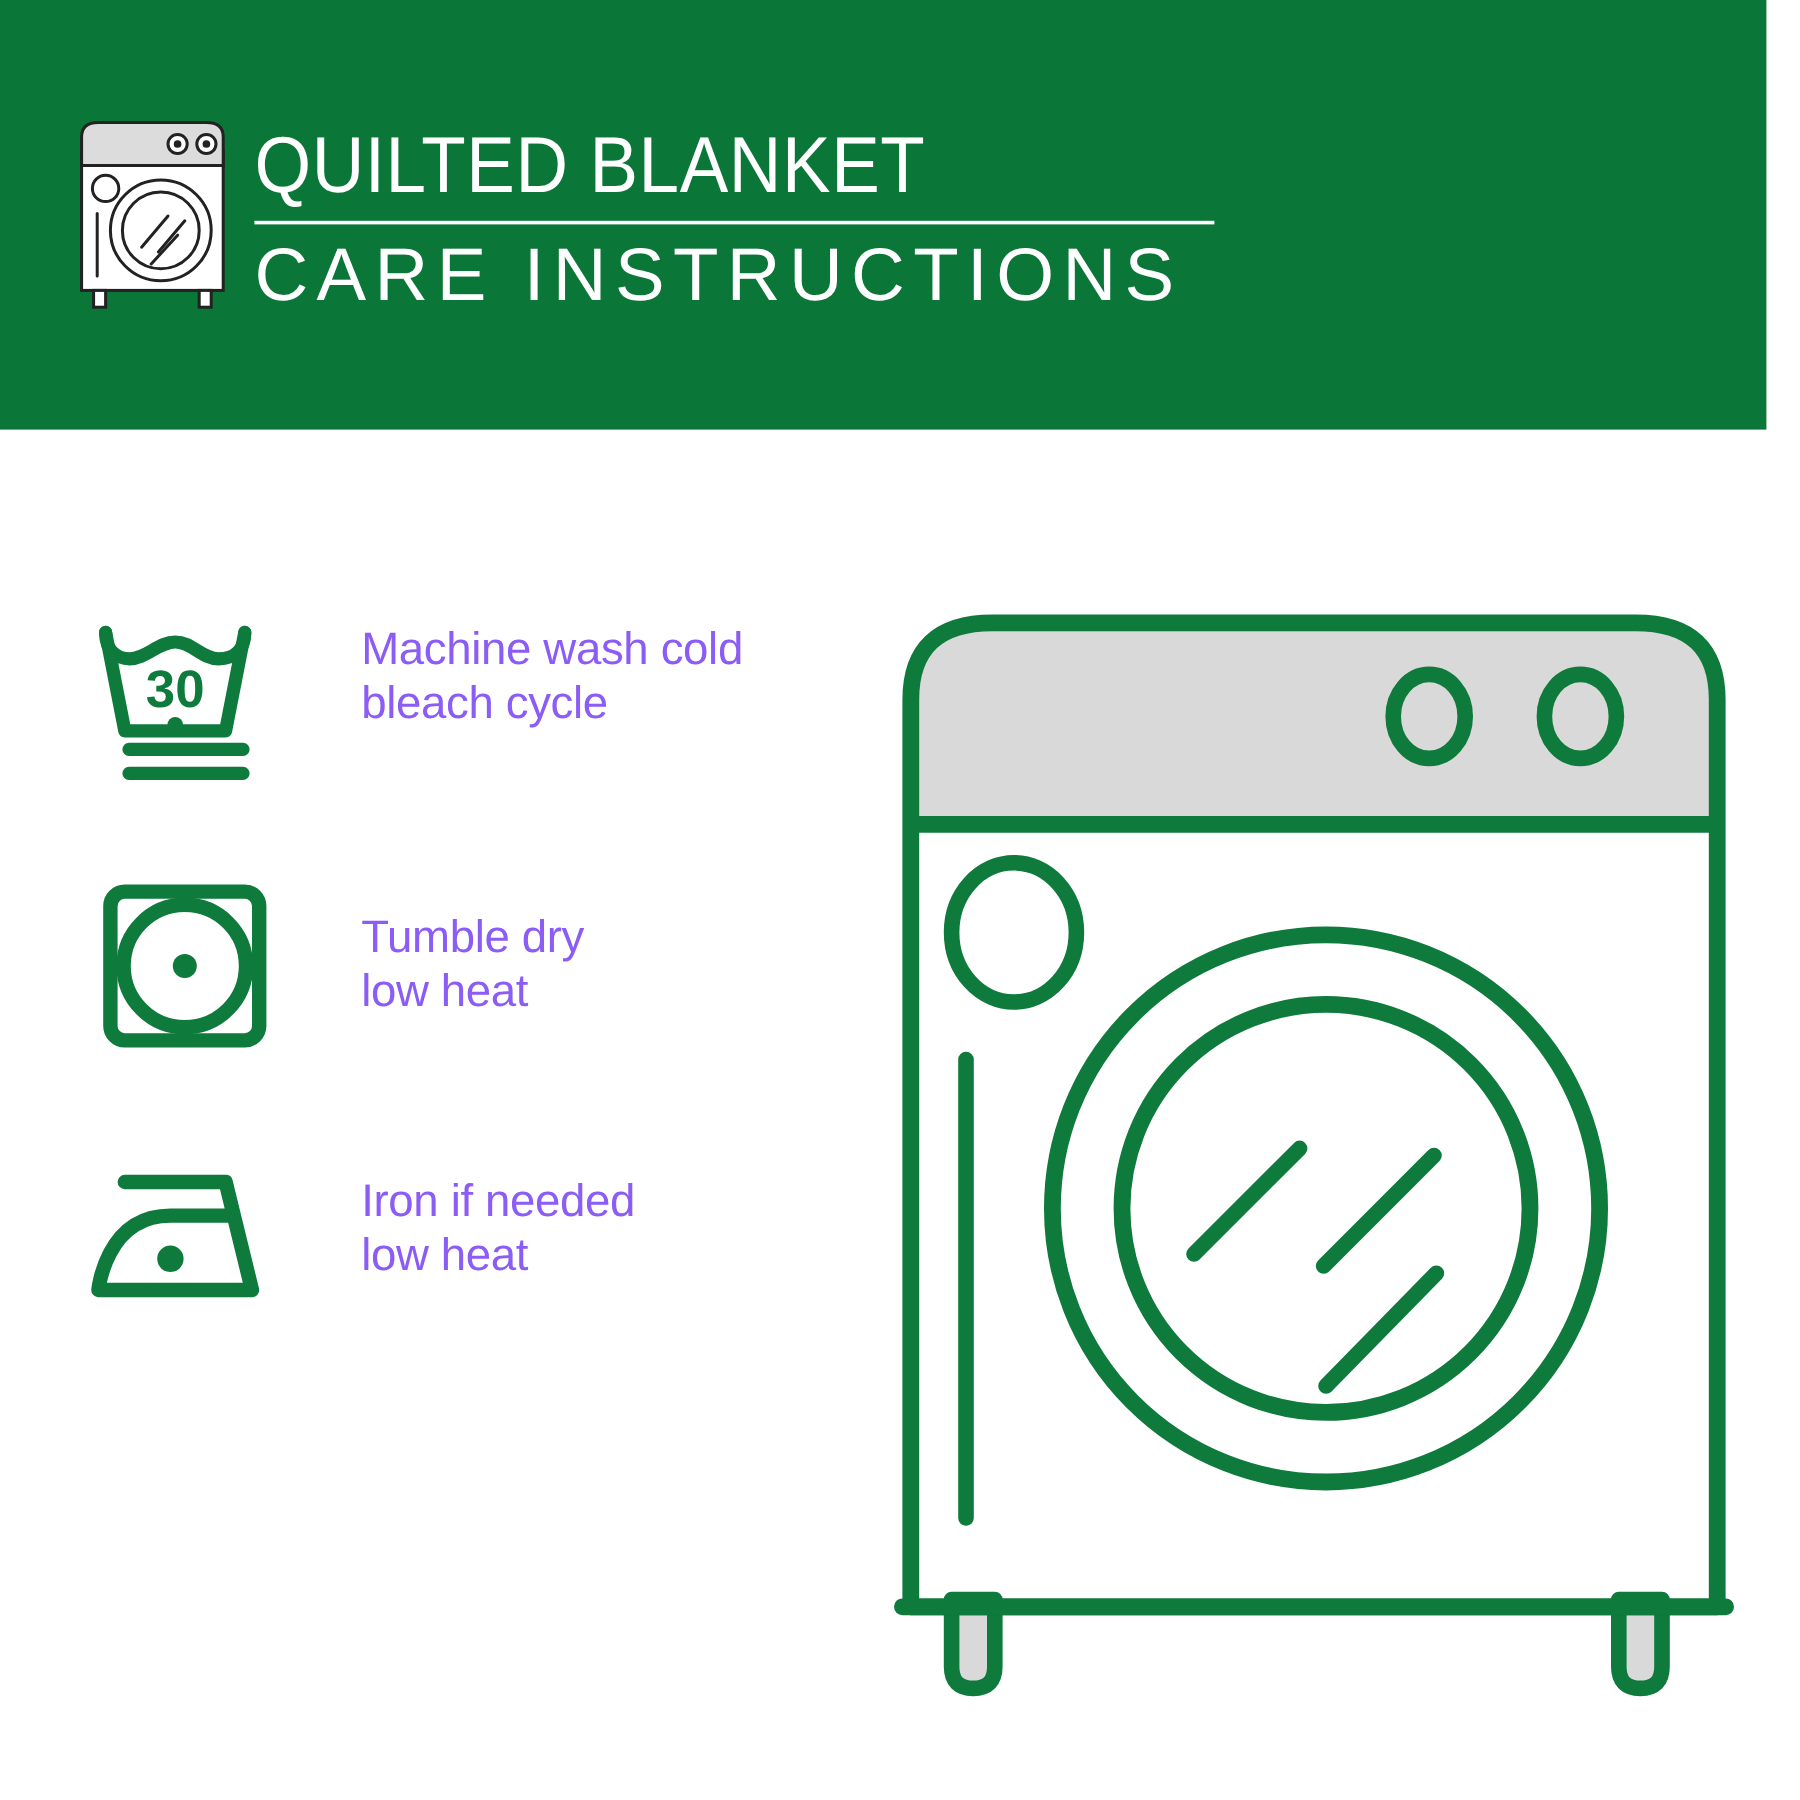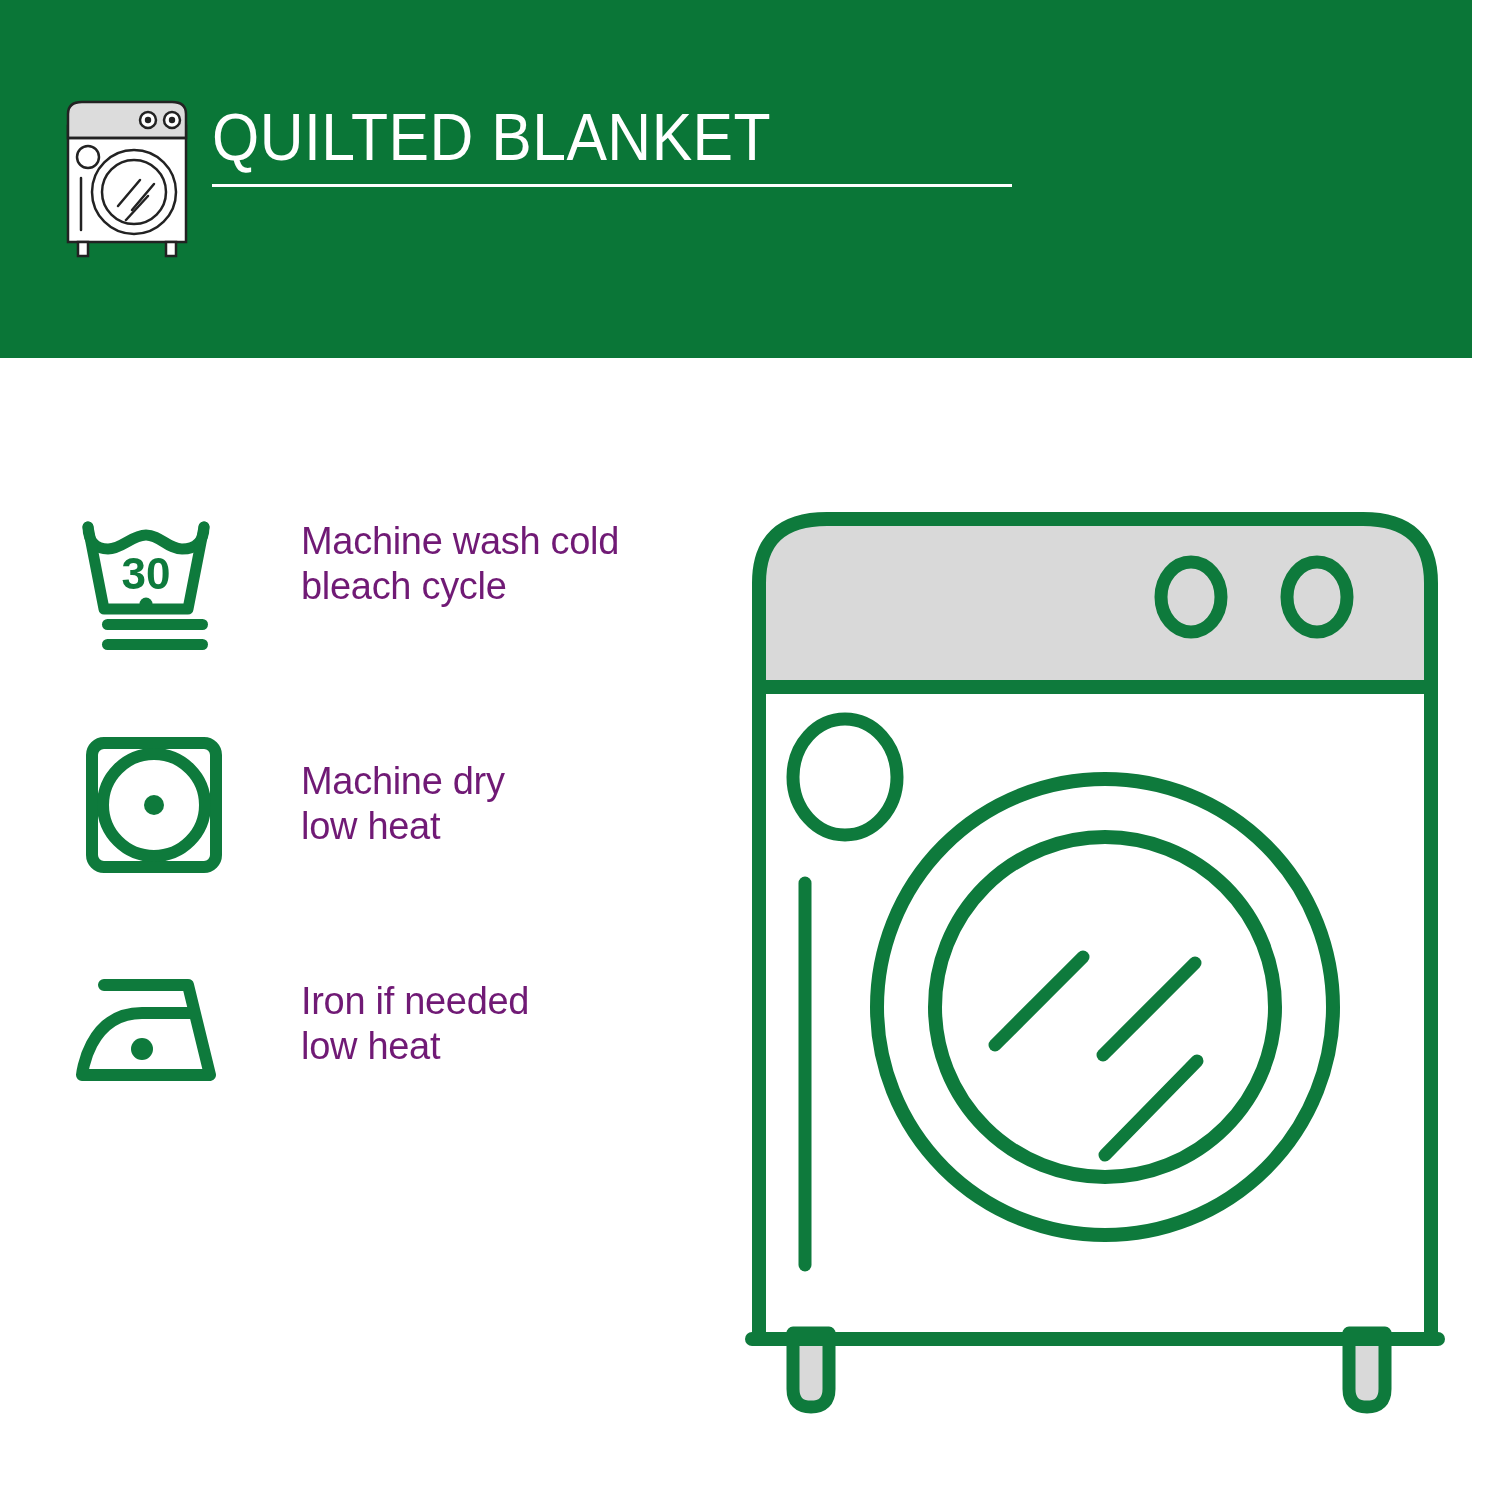--- a/index.html
+++ b/index.html
@@ -82,21 +82,21 @@
     height: 222px;
     gap: 29px;
   }
   .care-symbol {
     width: 170px;
     height: 160px;
     flex: 0 0 auto;
   }
   .care-text {
     margin-left: 32px;
-    color: #701a75;
+    color: #8b5cf6;
     font-size: 38px;
     line-height: 45px;
     font-weight: 400;
     letter-spacing: -0.3px;
     padding-top: 6px;
   }
   .care-text .ln { display: block; white-space: nowrap; }
 
   .row-wash .care-text   { padding-top: 14px; }
   .row-bleach .care-text { padding-top: 44px; }
@@ -140,20 +140,21 @@
       <line x1="70" y1="114" x2="92" y2="88" stroke="#222222" stroke-width="2.5" stroke-linecap="round"></line>
       <line x1="64" y1="124" x2="86" y2="100" stroke="#222222" stroke-width="2.5" stroke-linecap="round"></line>
 
       <rect x="16" y="146" width="10" height="14" fill="#ffffff" stroke="#222222" stroke-width="2.5"></rect>
       <rect x="104" y="146" width="10" height="14" fill="#ffffff" stroke="#222222" stroke-width="2.5"></rect>
     </svg>
 
     <div class="title-block">
       <div class="title-main">QUILTED BLANKET</div>
       <div class="title-rule"></div>
+      <div class="title-sub">CARE INSTRUCTIONS</div>
     </div>
 
   </div>
 </div>
 
 <div class="care-list">
 
   <div class="care-row row-wash">
     <svg class="care-symbol" viewBox="0 0 170 160">
 
@@ -174,21 +175,21 @@
   </div>
 
 
   <div class="care-row row-dry">
     <svg class="care-symbol" viewBox="0 0 170 160">
       <rect x="22" y="16" width="124" height="124" rx="12" fill="none" stroke="#0E7A3C" stroke-width="12"></rect>
       <circle cx="84" cy="78" r="51" fill="none" stroke="#0E7A3C" stroke-width="12"></circle>
       <circle cx="84" cy="78" r="10" fill="#0E7A3C"></circle>
     </svg>
     <div class="care-text">
-      <span class="ln">Machine dry</span>
+      <span class="ln">Tumble dry</span>
       <span class="ln">low heat</span>
     </div>
   </div>
 
   <div class="care-row row-iron">
     <svg class="care-symbol" viewBox="0 0 170 160">
 
       <path d="M34 36 L118 36 L140 126 L12 126 C12 126 18 64 72 64 L124 64" fill="none" stroke="#0E7A3C" stroke-width="12" stroke-linecap="round" stroke-linejoin="round"></path>
       <circle cx="72" cy="100" r="11" fill="#0E7A3C"></circle>
     </svg>

